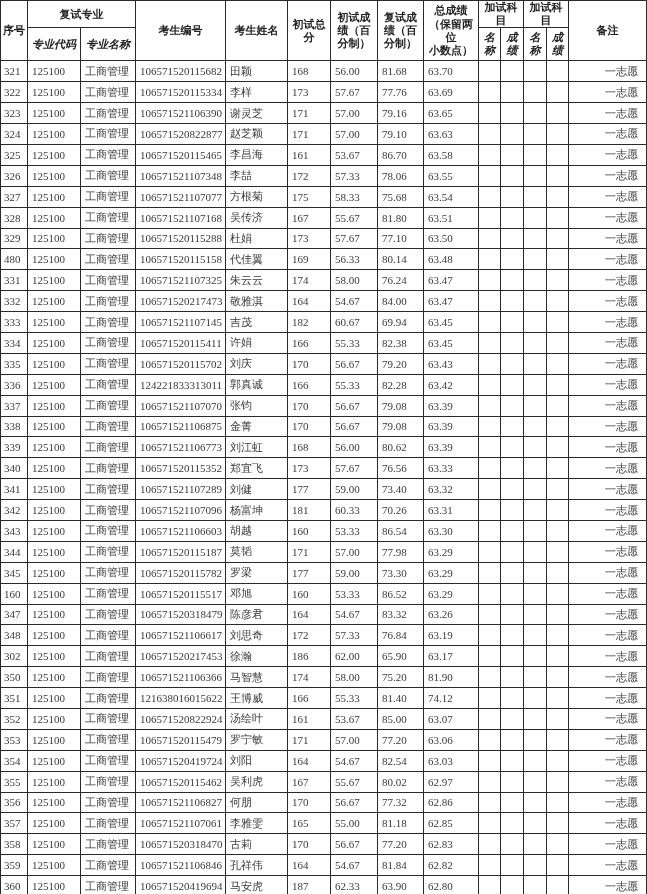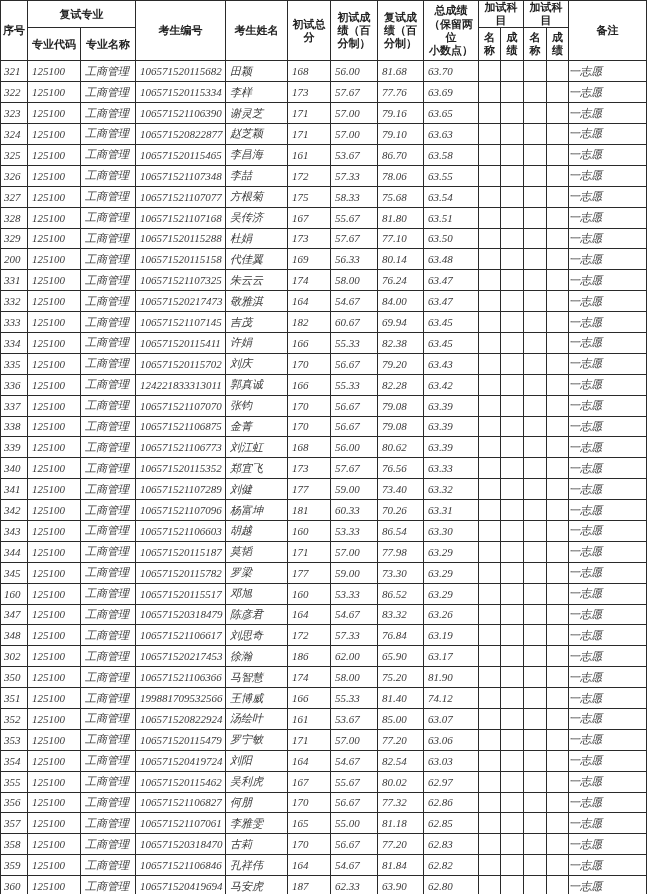--- a/index.html
+++ b/index.html
@@ -35,31 +35,32 @@
     font-size: 11px;
     font-weight: bold;
     text-align: center;
     vertical-align: middle;
     padding: 0 1px;
     line-height: 1.2;
     white-space: pre-line;
     color: #222222;
   }
   thead tr.h1 { height: 24px; }
-  thead tr.h2 { height: 33px; }
-  tbody tr { height: 20.9px; font-style: italic; }
+  thead tr.h2 { height: 33px; font-style: italic; }
+  tbody tr { height: 20.9px; }
   tbody td {
     font-size: 11px;
     text-align: left;
     vertical-align: middle;
     padding: 0 0 0 4px;
     white-space: nowrap;
     color: #3a3a3a;
   }
   tbody td.remark-cell {
+    text-align: right;
     padding: 0 8px 0 0;
   }
   tbody td.serial-cell { padding-left: 3px; }
 </style>
 </head>
 <body>
 
 <div class="sheet">
   <table class="score-table">
     <colgroup>
@@ -247,21 +248,21 @@
           <td class="initial-score-cell">57.67</td>
           <td class="retest-score-cell">77.10</td>
           <td class="total-score-cell">63.50</td>
           <td class="extra1-name-cell"></td>
           <td class="extra1-score-cell"></td>
           <td class="extra2-name-cell"></td>
           <td class="extra2-score-cell"></td>
           <td class="remark-cell">一志愿</td>
         </tr>
         <tr>
-          <td class="serial-cell">200</td>
+          <td class="serial-cell">480</td>
           <td class="major-code-cell">125100</td>
           <td class="major-name-cell">工商管理</td>
           <td class="candidate-no-cell">106571520115158</td>
           <td class="candidate-name-cell">代佳翼</td>
           <td class="initial-total-cell">169</td>
           <td class="initial-score-cell">56.33</td>
           <td class="retest-score-cell">80.14</td>
           <td class="total-score-cell">63.48</td>
           <td class="extra1-name-cell"></td>
           <td class="extra1-score-cell"></td>
@@ -586,21 +587,21 @@
           <td class="extra1-name-cell"></td>
           <td class="extra1-score-cell"></td>
           <td class="extra2-name-cell"></td>
           <td class="extra2-score-cell"></td>
           <td class="remark-cell">一志愿</td>
         </tr>
         <tr>
           <td class="serial-cell">351</td>
           <td class="major-code-cell">125100</td>
           <td class="major-name-cell">工商管理</td>
-          <td class="candidate-no-cell">199881709532566</td>
+          <td class="candidate-no-cell">121638016015622</td>
           <td class="candidate-name-cell">王博威</td>
           <td class="initial-total-cell">166</td>
           <td class="initial-score-cell">55.33</td>
           <td class="retest-score-cell">81.40</td>
           <td class="total-score-cell">74.12</td>
           <td class="extra1-name-cell"></td>
           <td class="extra1-score-cell"></td>
           <td class="extra2-name-cell"></td>
           <td class="extra2-score-cell"></td>
           <td class="remark-cell">一志愿</td>

